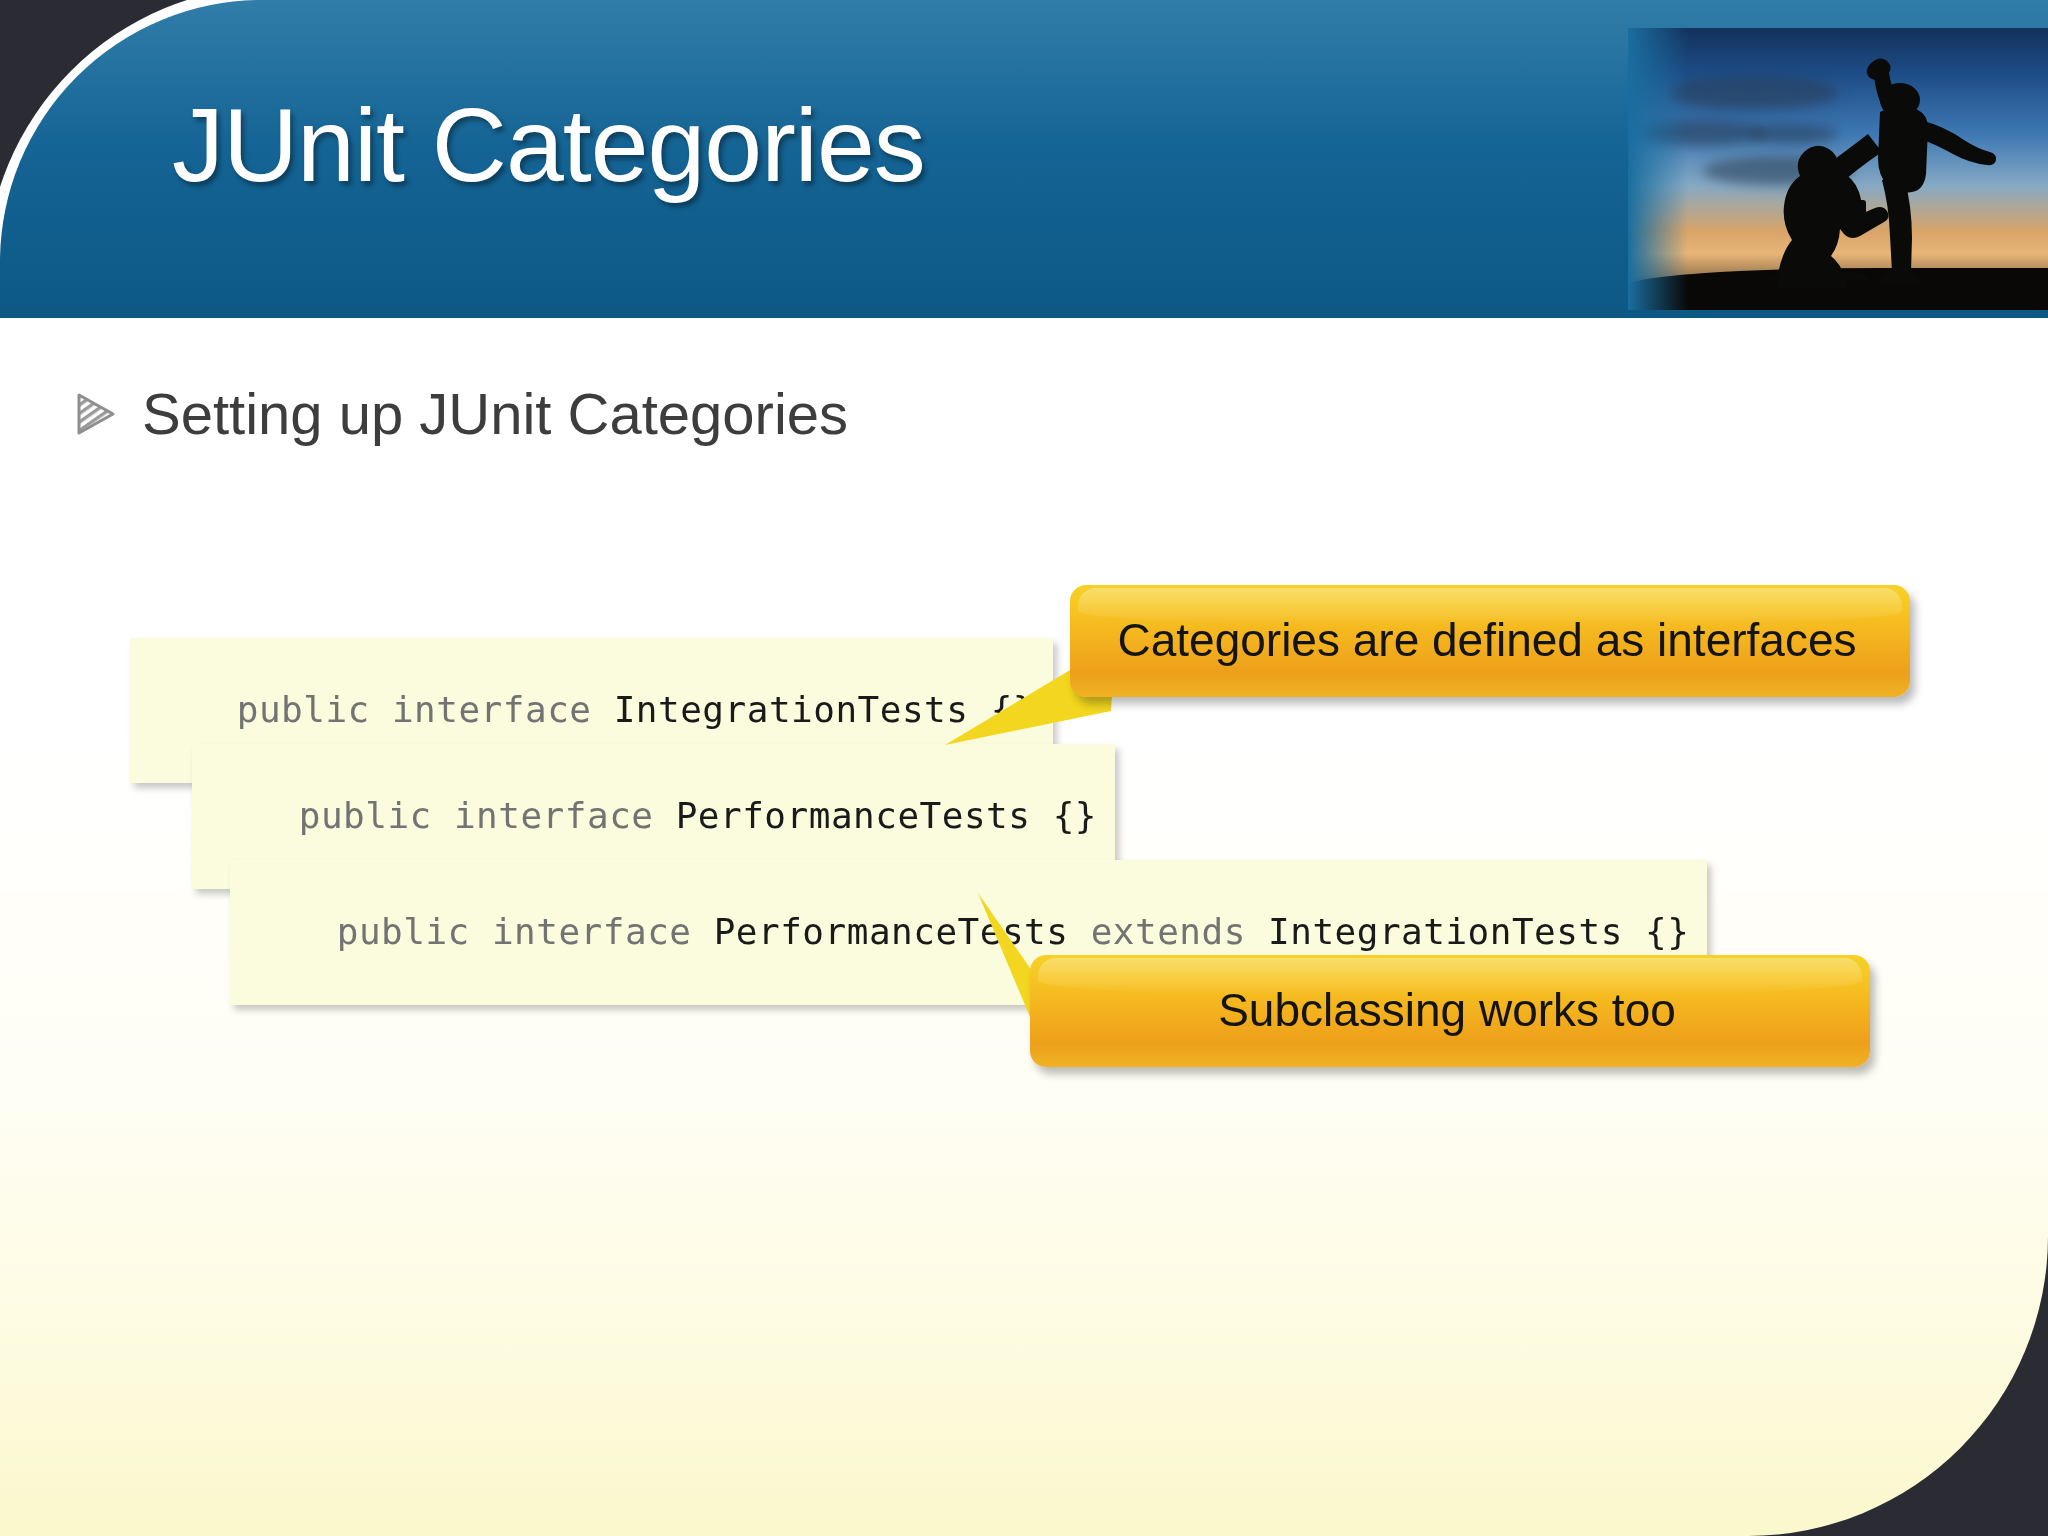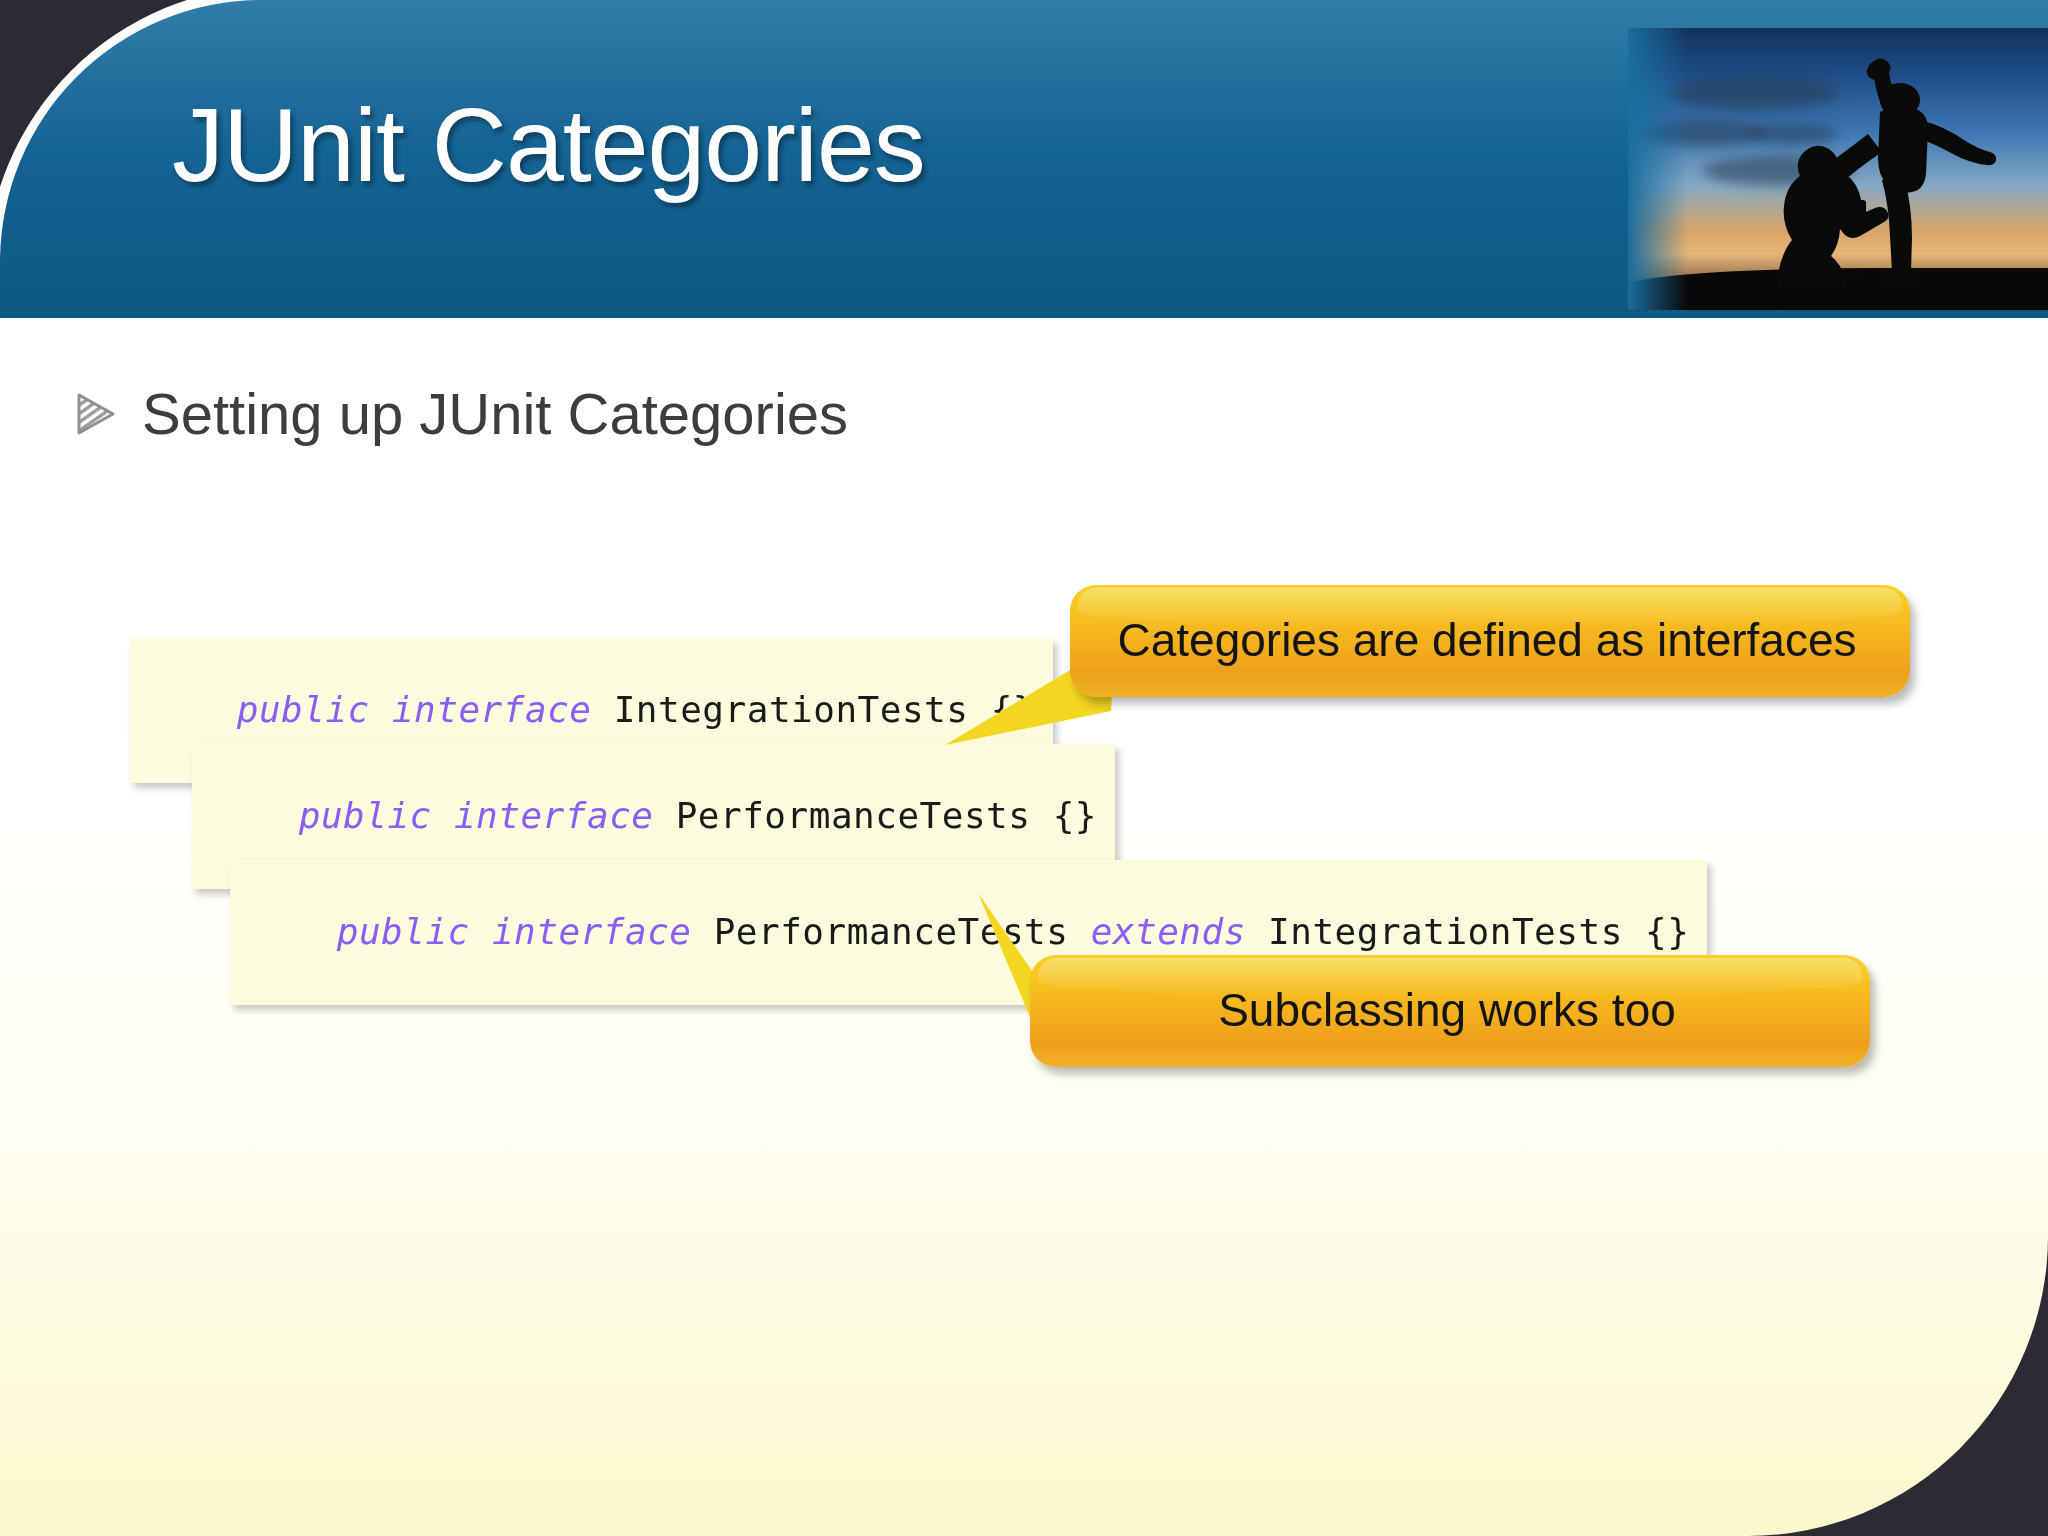--- a/index.html
+++ b/index.html
@@ -145,32 +145,32 @@
     position: absolute;
     background: #fbfbdd;
     box-shadow: 4px 5px 7px rgba(0,0,0,0.22);
     font-family: "DejaVu Sans Mono", "Liberation Mono", monospace;
     font-size: 36px;
     color: #1a1a1a;
     padding: 10px 18px 12px 18px;
     white-space: pre;
     letter-spacing: 0.5px;
   }
-  .code-box .kw { color: #8b5cf6; font-style: italic; }
+  .code-box .kw { color: #737373; }
   #code-1 { left: 130px; top: 638px; }
   #code-2 { left: 192px; top: 744px; }
   #code-3 { left: 230px; top: 860px; }
 
   
   .callout {
     position: absolute;
   }
   .callout-body {
     position: relative;
-    border-radius: 26px;
+    border-radius: 16px;
     background: linear-gradient(to bottom,
         #f5d12a 0%,
         #f7c722 18%,
         #f3ae1d 55%,
         #eda01b 78%,
         #f0b224 100%);
     box-shadow: 5px 7px 9px rgba(0,0,0,0.27);
     color: #141414;
     font-size: 46px;
     text-align: center;

